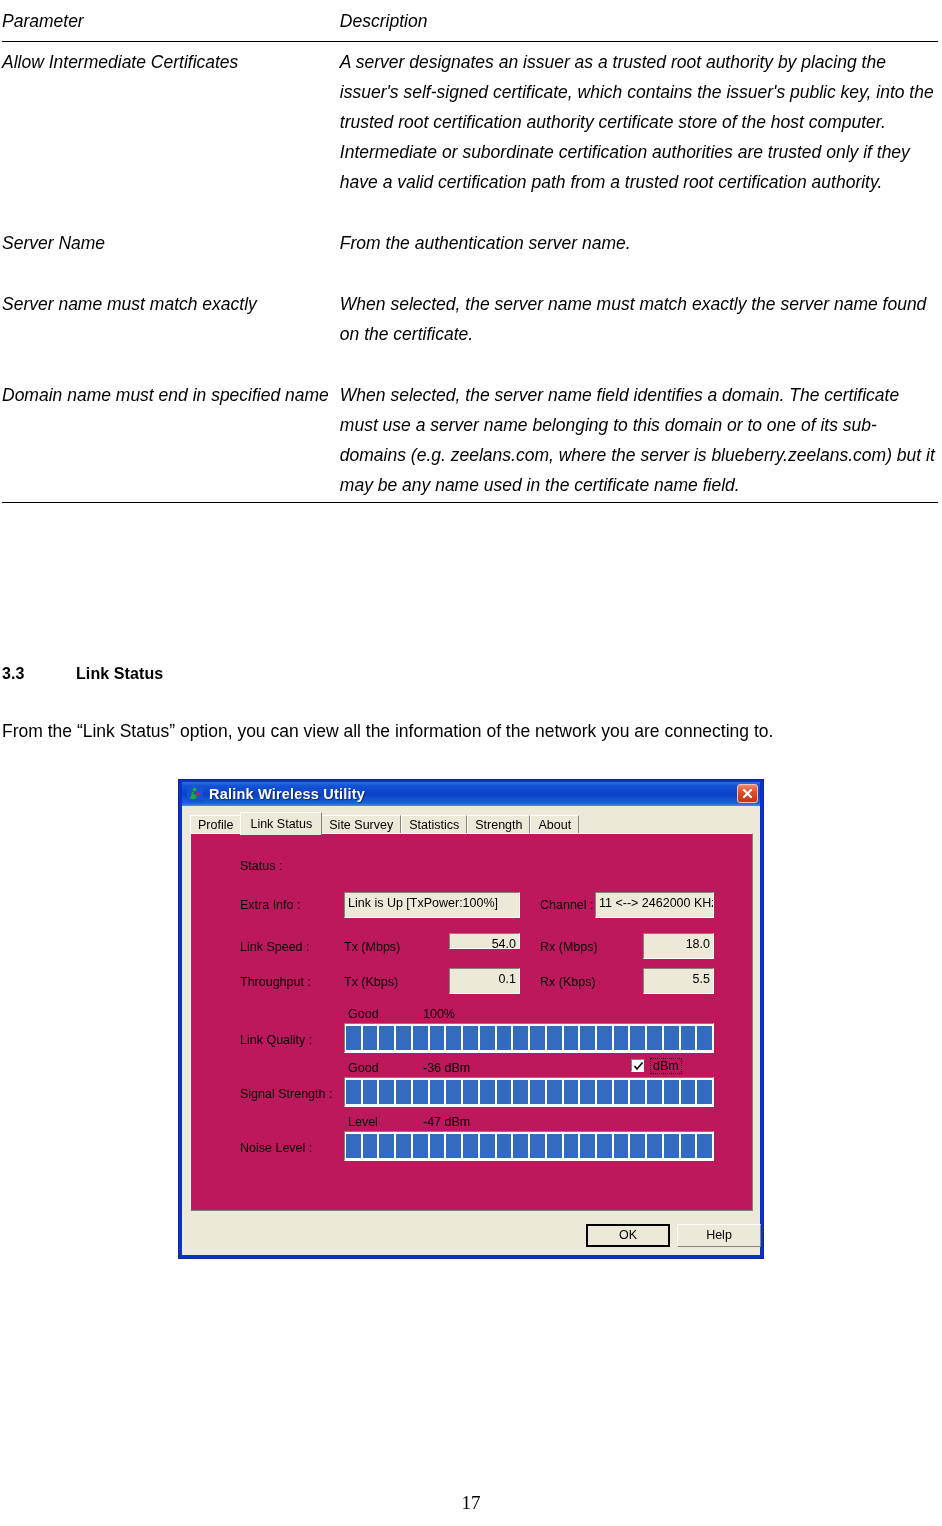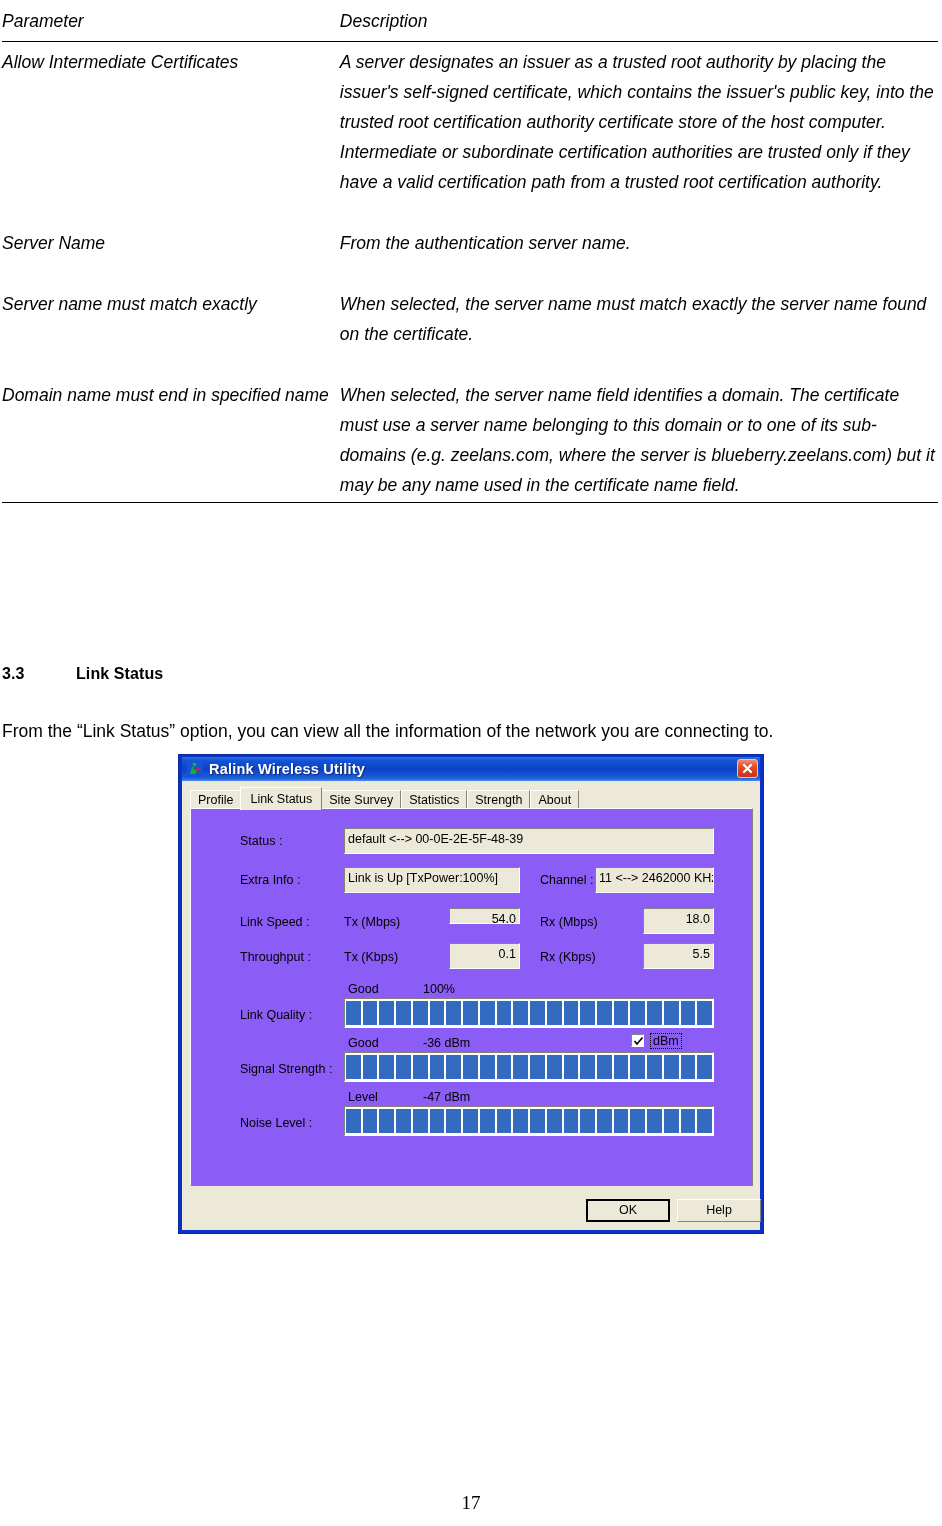--- a/index.html
+++ b/index.html
@@ -64,21 +64,21 @@
     top: 718px;
     font-size: 17.5px;
     line-height: 26px;
     width: 938px;
   }
 
   
   .dialog {
     position: absolute;
     left: 178px;
-    top: 754px;
+    top: 779px;
     width: 586px;
     height: 480px;
     background: #0A32C8;
     border: 1px solid #0a2a9c;
     box-sizing: border-box;
     padding: 2px 3px 3px 3px;
     font-size: 12.5px;
   }
   .titlebar {
     height: 24px;
@@ -160,21 +160,21 @@
 
   .tabpanel {
     position: absolute;
     left: 8px; top: 27px;
     width: 563px; height: 378px;
     border-top: 1px solid #ffffff;
     border-left: 1px solid #ffffff;
     border-right: 1px solid #848279;
     border-bottom: 1px solid #848279;
     box-sizing: border-box;
-    background: #8b5cf6;
+    background: #be185d;
   }
   .flabel {
     position: absolute;
     font-size: 12.5px;
     color: #000;
     white-space: nowrap;
     line-height: 16px;
   }
   .sunken {
     position: absolute;
@@ -329,21 +329,20 @@
       <div class="tab active">Link Status</div>
       <div class="tab">Site Survey</div>
       <div class="tab">Statistics</div>
       <div class="tab">Strength</div>
       <div class="tab">About</div>
     </div>
 
     <div class="tabpanel">
 
       <div class="flabel" style="left:49px; top:24px;">Status :</div>
-      <div class="sunken" style="left:153px; top:19px; width:370px; height:26px;">default &lt;--&gt; 00-0E-2E-5F-48-39</div>
 
       <div class="flabel" style="left:49px; top:63px;">Extra Info :</div>
       <div class="sunken" style="left:153px; top:58px; width:176px; height:26px;">Link is Up [TxPower:100%]</div>
       <div class="flabel" style="left:349px; top:63px;">Channel :</div>
       <div class="sunken" style="left:404px; top:58px; width:119px; height:26px;">11 &lt;--&gt; 2462000 KHz</div>
 
       <div class="flabel" style="left:49px; top:105px;">Link Speed :</div>
       <div class="flabel" style="left:153px; top:105px;">Tx (Mbps)</div>
       <div class="sunken right" style="left:258px; top:99px; width:71px; height:16px;">54.0</div>
       <div class="flabel" style="left:349px; top:105px;">Rx (Mbps)</div>

